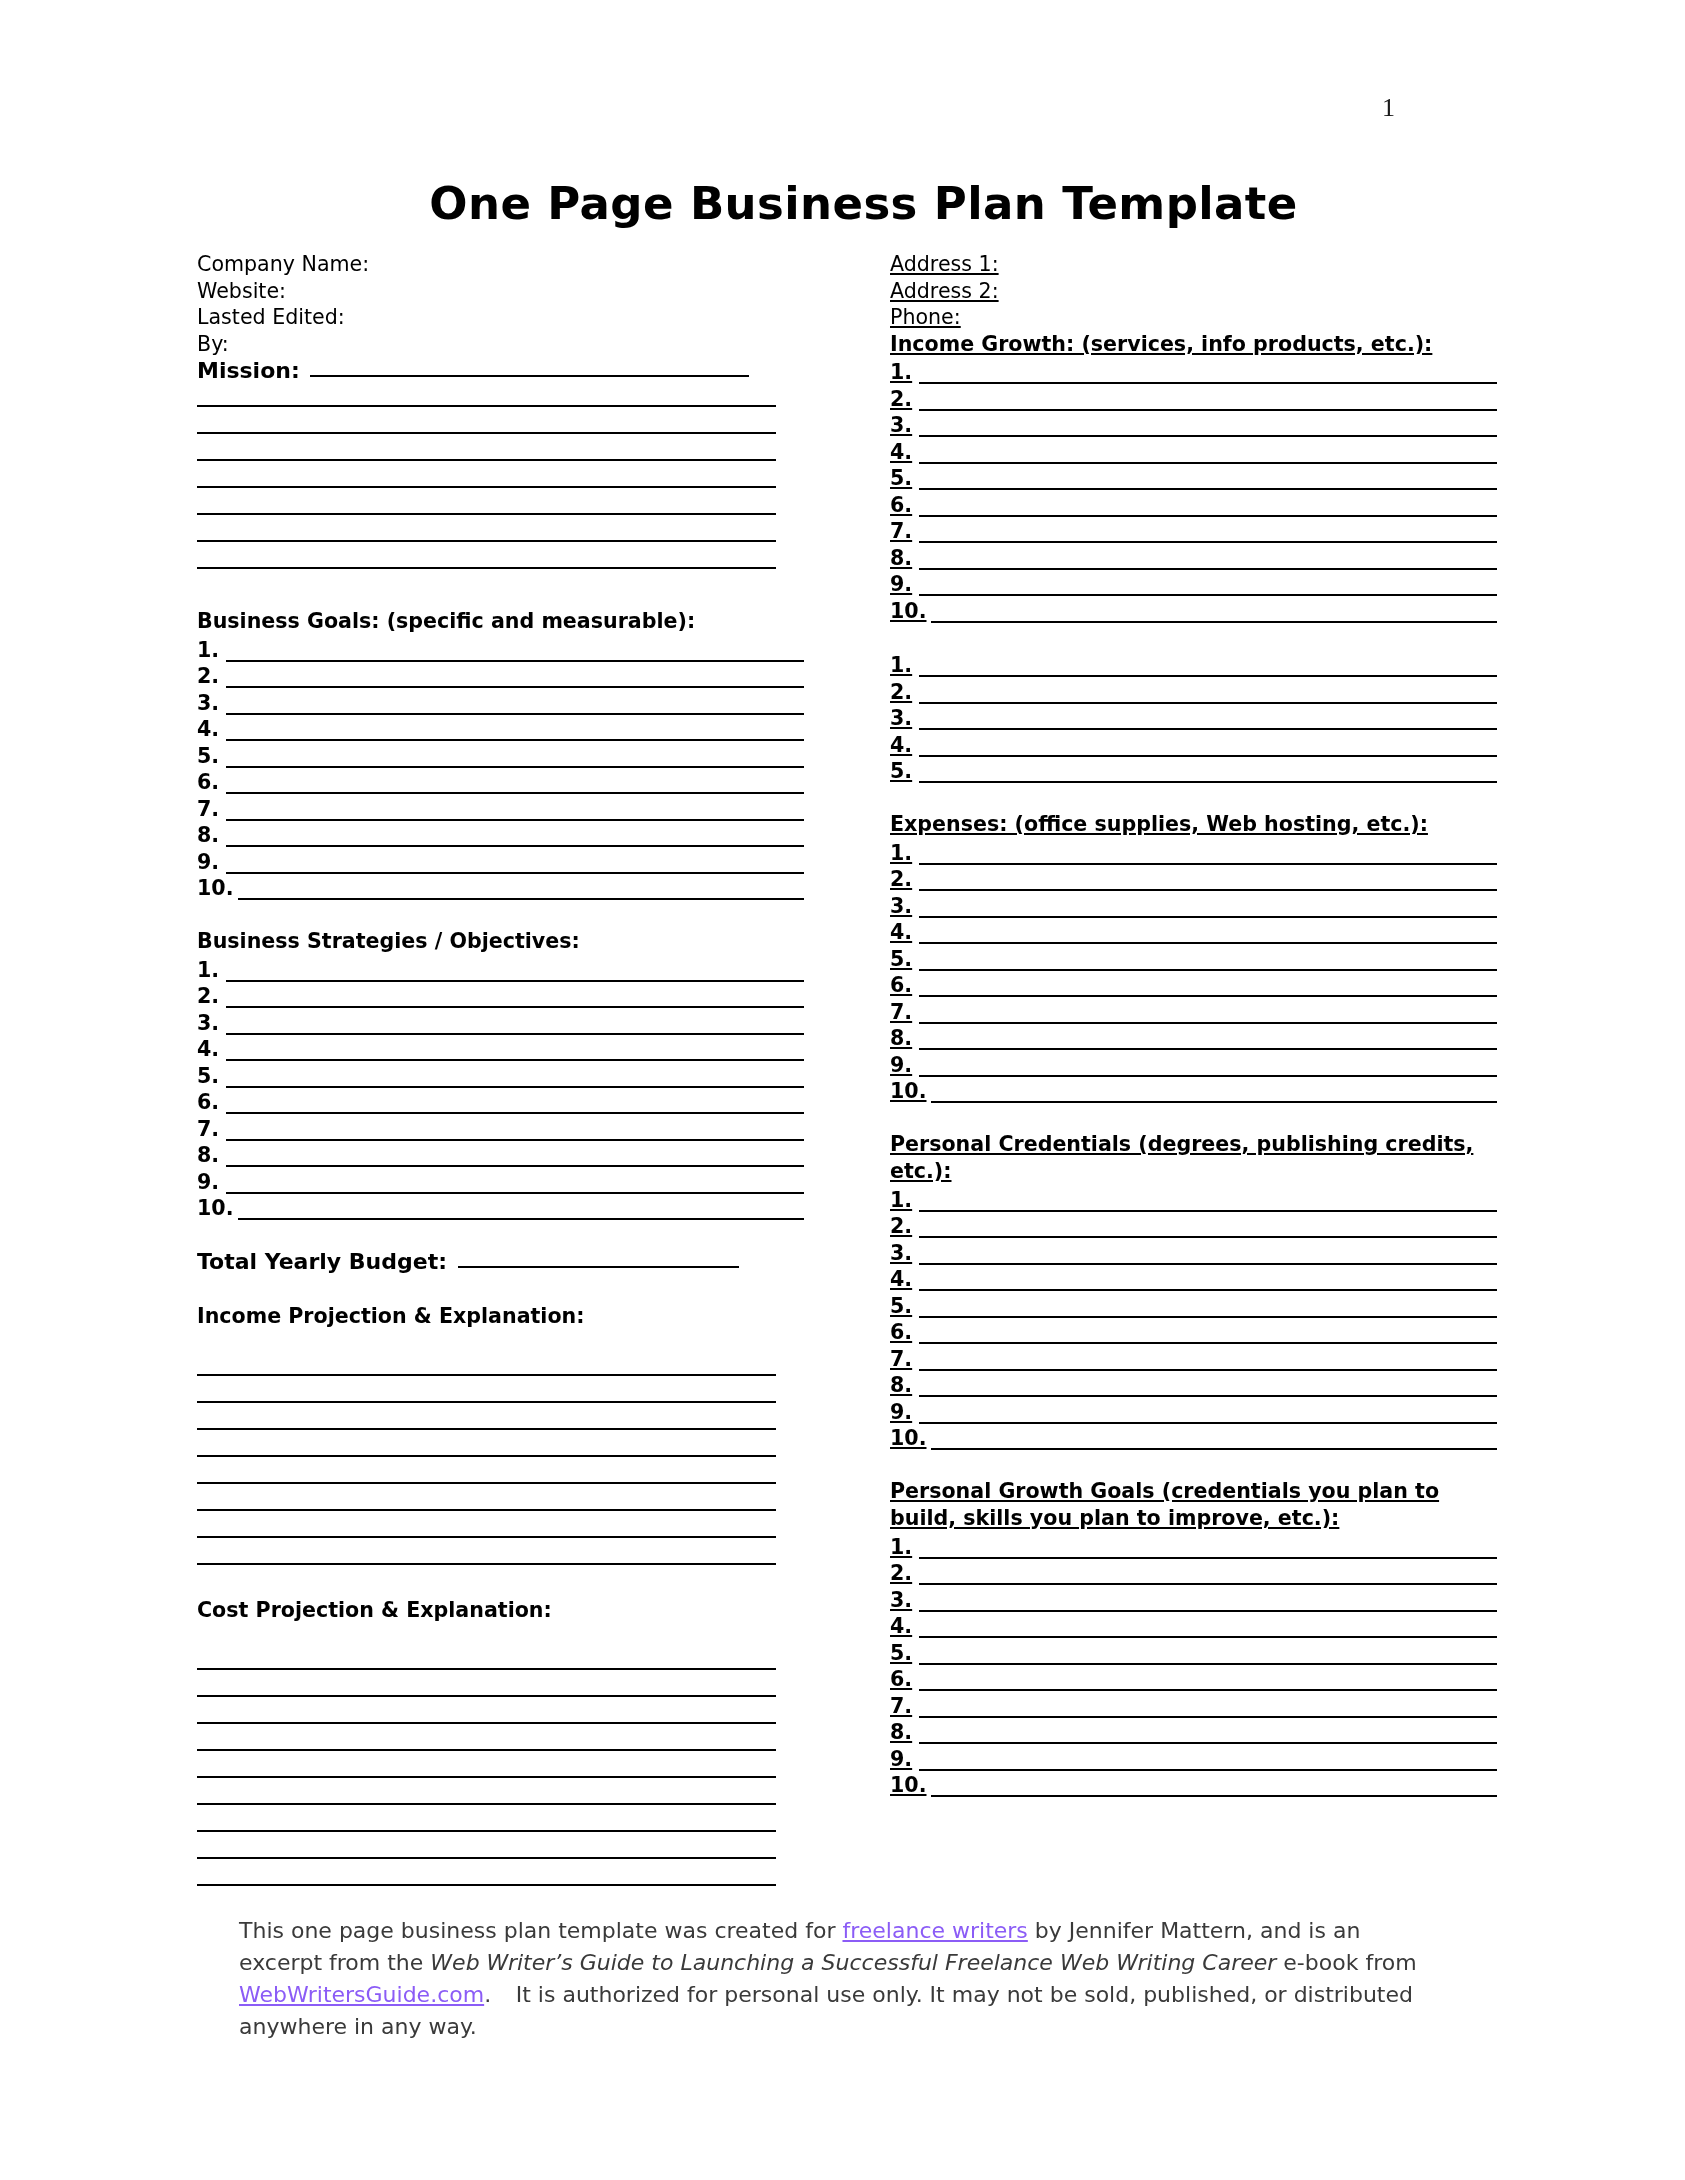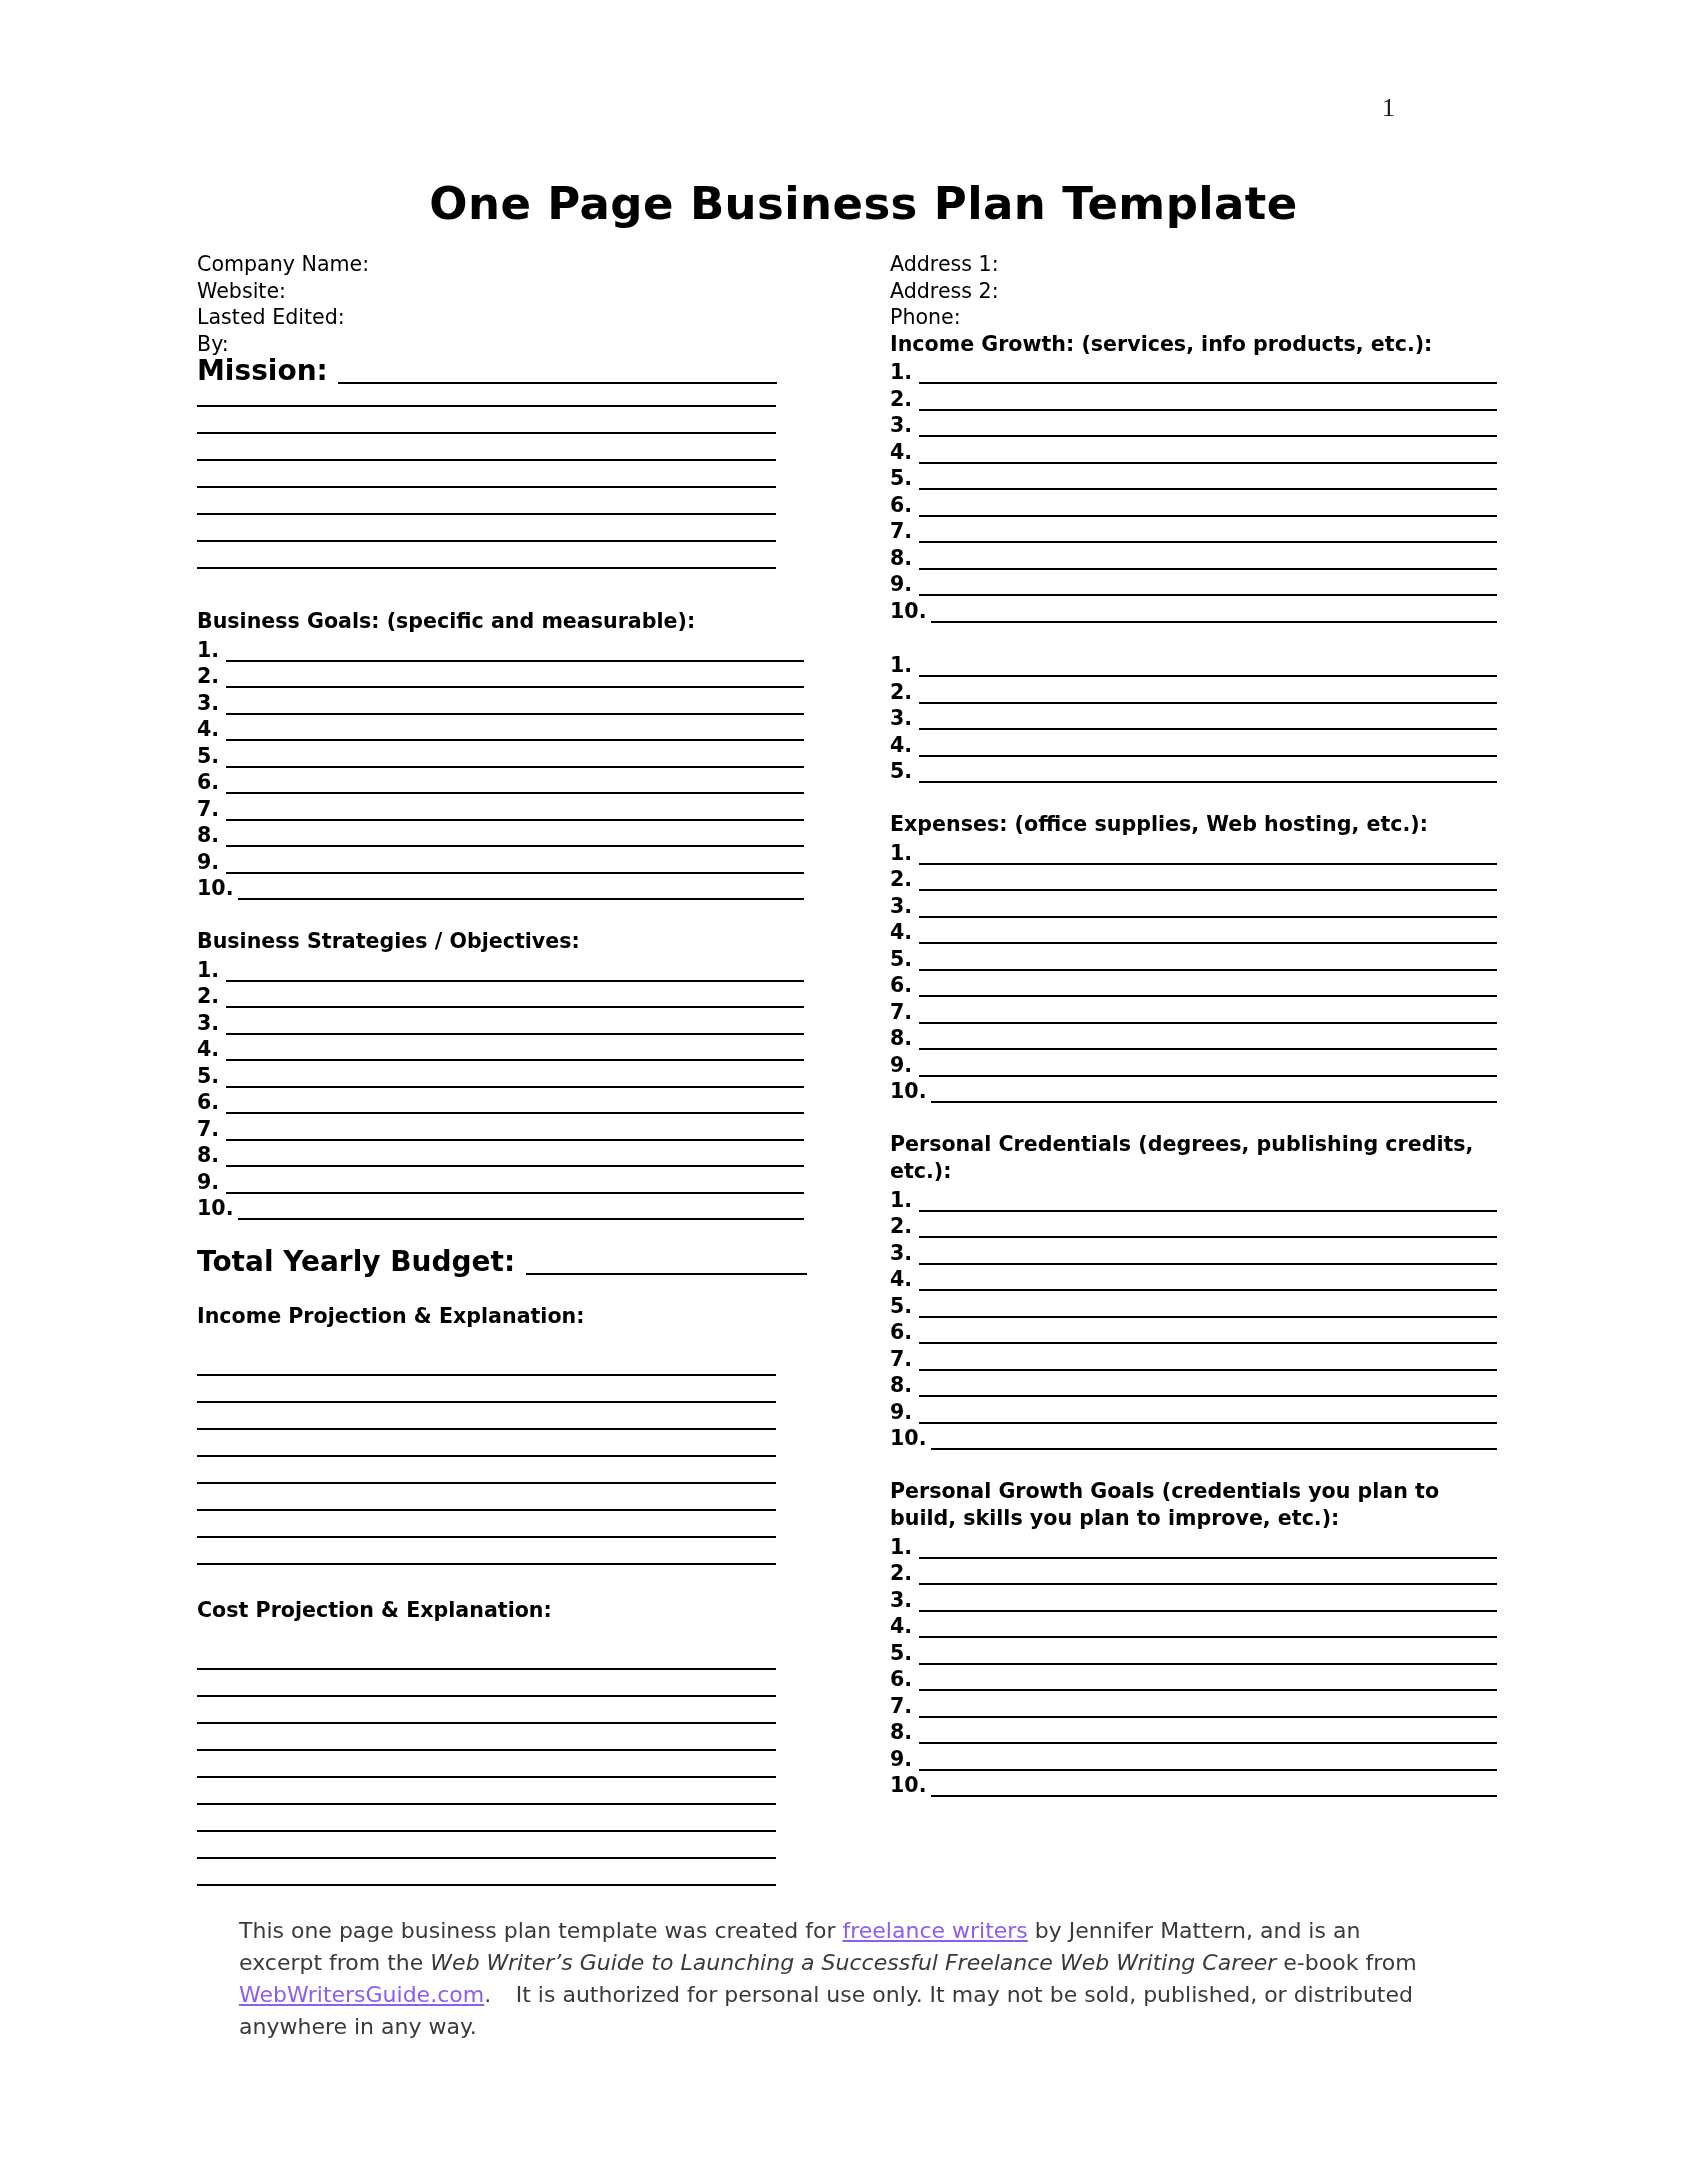--- a/index.html
+++ b/index.html
@@ -47,40 +47,39 @@
   
   .columns {
     position: absolute;
     top: 251px;
     left: 197px;
     width: 1308px;
     display: flex;
     gap: 0px;
   }
   .col-left  { width: 693px; }
-  .col-right { width: 614px; }
+  .col-right { width: 614px; text-decoration: underline; }
 
   
   .plain-line {
     font-size: 20.6px;
     line-height: 26.5px;
     white-space: nowrap;
   }
   .heading {
     font-size: 20.6px;
     line-height: 27px;
     font-weight: bold;
   }
   .heading.wrap { white-space: normal; }
 
   
   .label-rule {
     display: flex;
-    align-items: flex-end;
-    font-size: 28px;
+    font-size: 22px;
     line-height: 27px;
     font-weight: bold;
   }
   .label-rule .lbl { white-space: nowrap; }
   .label-rule .rule {
     margin-left: 10.5px;
     border-bottom: 2.6px solid #000;
     height: 17.6px;
   }
   .rule-mission { width: 439px; }

